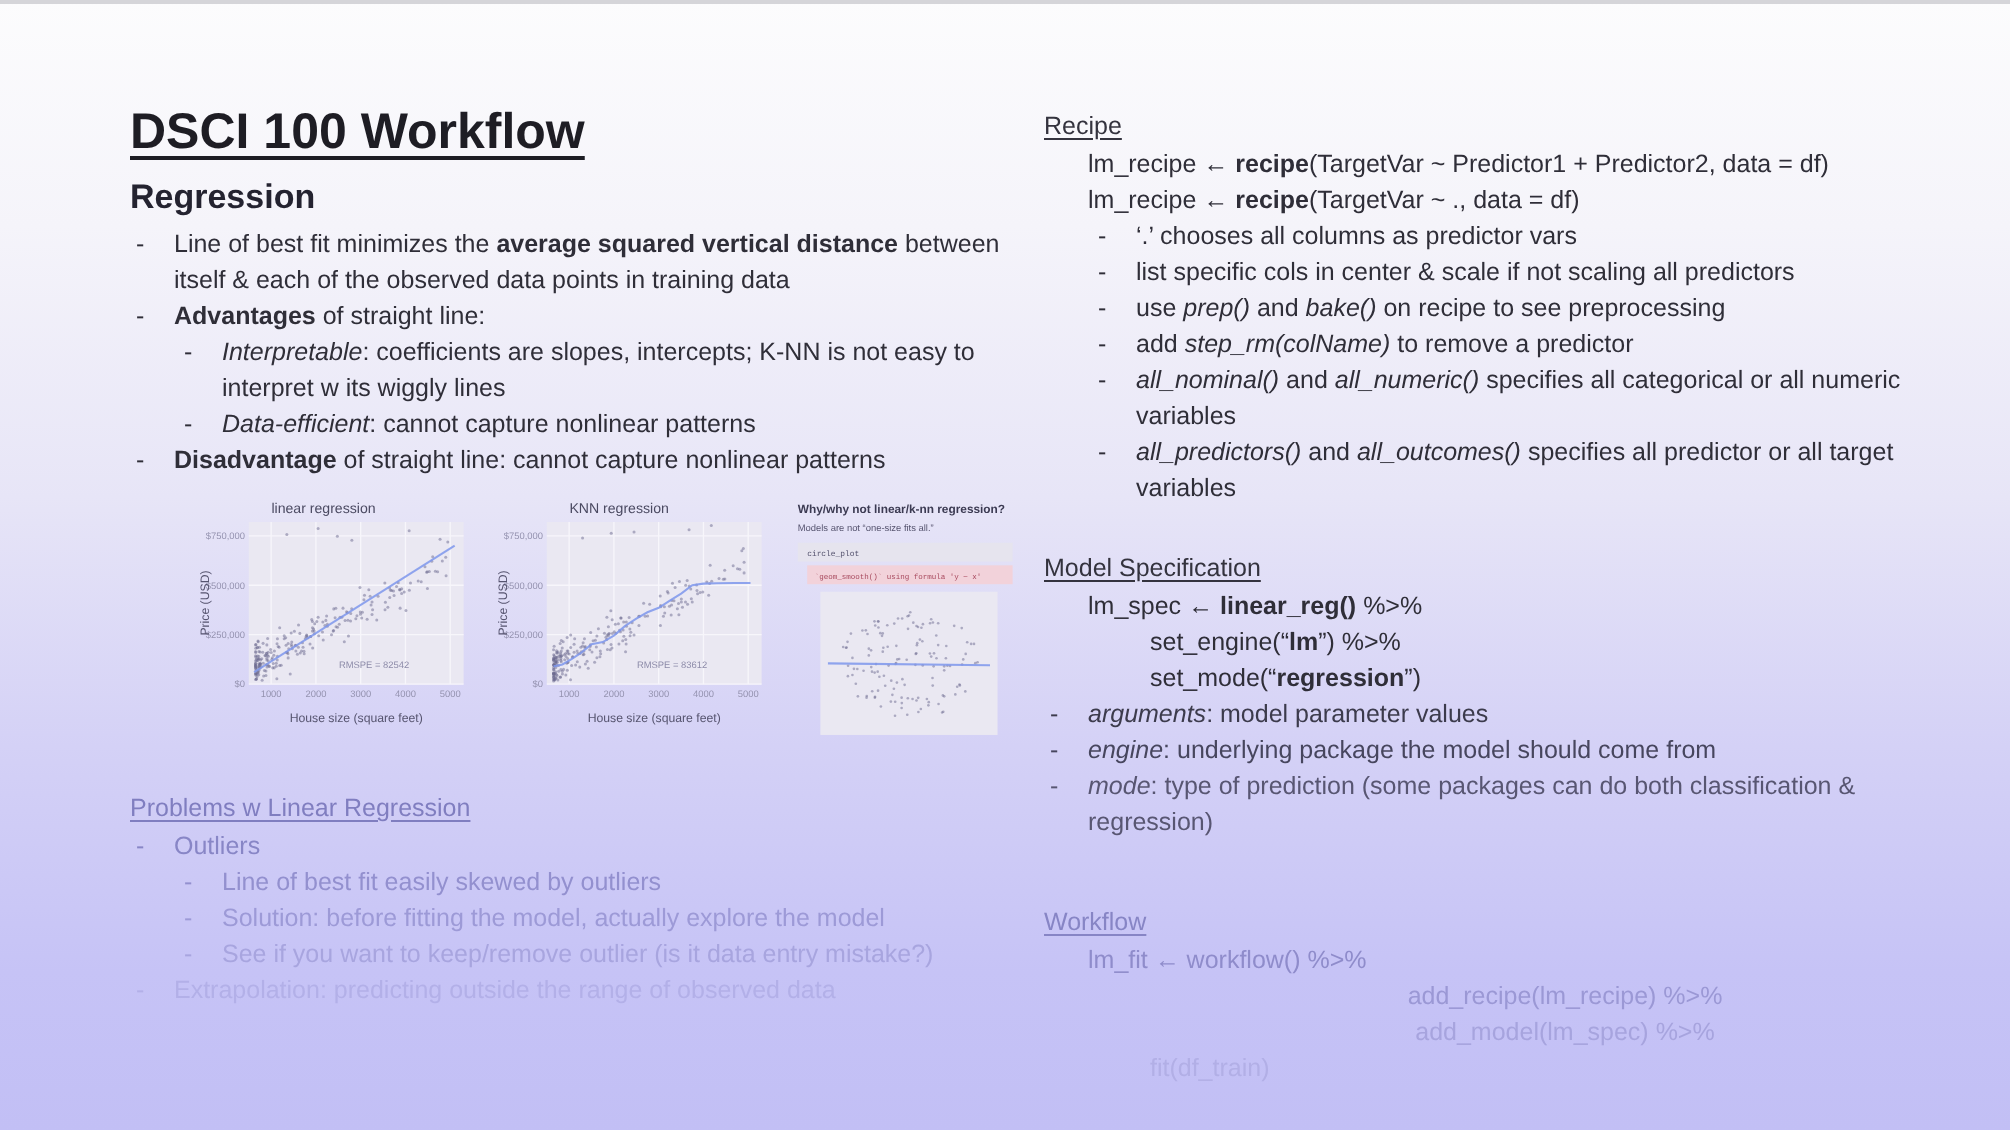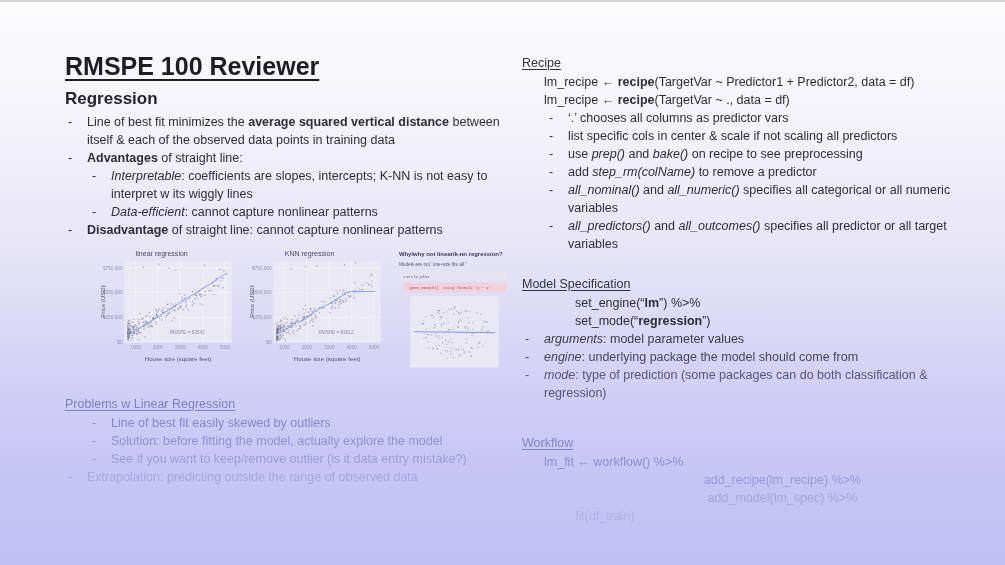--- a/index.html
+++ b/index.html
@@ -61,21 +61,21 @@
   .workflow .code .line:nth-child(4){color:#b2afe6;}
   .sec{margin-bottom:24px;}
 </style>
 </head>
 <body>
 
 <div class="page">
   <div class="top-edge"></div>
 
   <div class="col-left">
-    <h1>RMSPE 100 Reviewer</h1>
+    <h1>DSCI 100 Workflow</h1>
     <h2>Regression</h2>
 
     <div class="sec0">
       <div class="list">
           <div class="line l0 dash"><span>Line of best fit minimizes the </span><span class="b">average squared vertical distance</span><span> between itself &amp; each of the observed data points in training data</span></div>
           <div class="line l0 dash"><span class="b">Advantages</span><span> of straight line:</span></div>
           <div class="line l1 dash"><span class="i">Interpretable</span><span>: coefficients are slopes, intercepts; K-NN is not easy to interpret w its wiggly lines</span></div>
           <div class="line l1 dash"><span class="i">Data-efficient</span><span>: cannot capture nonlinear patterns</span></div>
           <div class="line l0 dash"><span class="b">Disadvantage</span><span> of straight line: cannot capture nonlinear patterns</span></div>
         </div>
@@ -773,20 +773,21 @@
             <circle cx="79.0" cy="105.0" r="0.7"></circle>
             <circle cx="38.1" cy="70.5" r="0.7"></circle>
           </g>
           <line x1="18" y1="88" x2="104" y2="89" class="trend"></line>
         </svg>
     </div>
 
     <div class="problems">
       <div class="subhead">Problems w Linear Regression</div>
       <div class="list">
+          <div class="line l0 dash"><span>Outliers</span></div>
           <div class="line l1 dash"><span>Line of best fit easily skewed by outliers</span></div>
           <div class="line l1 dash"><span>Solution: before fitting the model, actually explore the model</span></div>
           <div class="line l1 dash"><span>See if you want to keep/remove outlier (is it data entry mistake?)</span></div>
           <div class="line l0 dash"><span>Extrapolation: predicting outside the range of observed data</span></div>
         </div>
     </div>
   </div>
 
   <div class="col-right">
     <div class="sec recipe">
@@ -801,20 +802,21 @@
           <div class="line l1 dash"><span>use </span><span class="i">prep()</span><span> and </span><span class="i">bake()</span><span> on recipe to see preprocessing</span></div>
           <div class="line l1 dash"><span>add </span><span class="i">step_rm(colName)</span><span> to remove a predictor</span></div>
           <div class="line l1 dash"><span class="i">all_nominal()</span><span> and </span><span class="i">all_numeric()</span><span> specifies all categorical or all numeric variables</span></div>
           <div class="line l1 dash"><span class="i">all_predictors()</span><span> and </span><span class="i">all_outcomes()</span><span> specifies all predictor or all target variables</span></div>
         </div>
     </div>
 
     <div class="sec modelspec">
       <div class="subhead">Model Specification</div>
       <div class="code">
+          <div class="line l0"><span>lm_spec ← </span><span class="b">linear_reg()</span><span> %&gt;%</span></div>
           <div class="line l3"><span>set_engine(“</span><span class="b">lm</span><span>”) %&gt;%</span></div>
           <div class="line l3"><span>set_mode(“</span><span class="b">regression</span><span>”)</span></div>
         </div>
       <div class="list">
           <div class="line l0 dash"><span class="i">arguments</span><span>: model parameter values</span></div>
           <div class="line l0 dash"><span class="i">engine</span><span>: underlying package the model should come from</span></div>
           <div class="line l0 dash"><span class="i">mode</span><span>: type of prediction (some packages can do both classification &amp; regression)</span></div>
         </div>
     </div>
 

